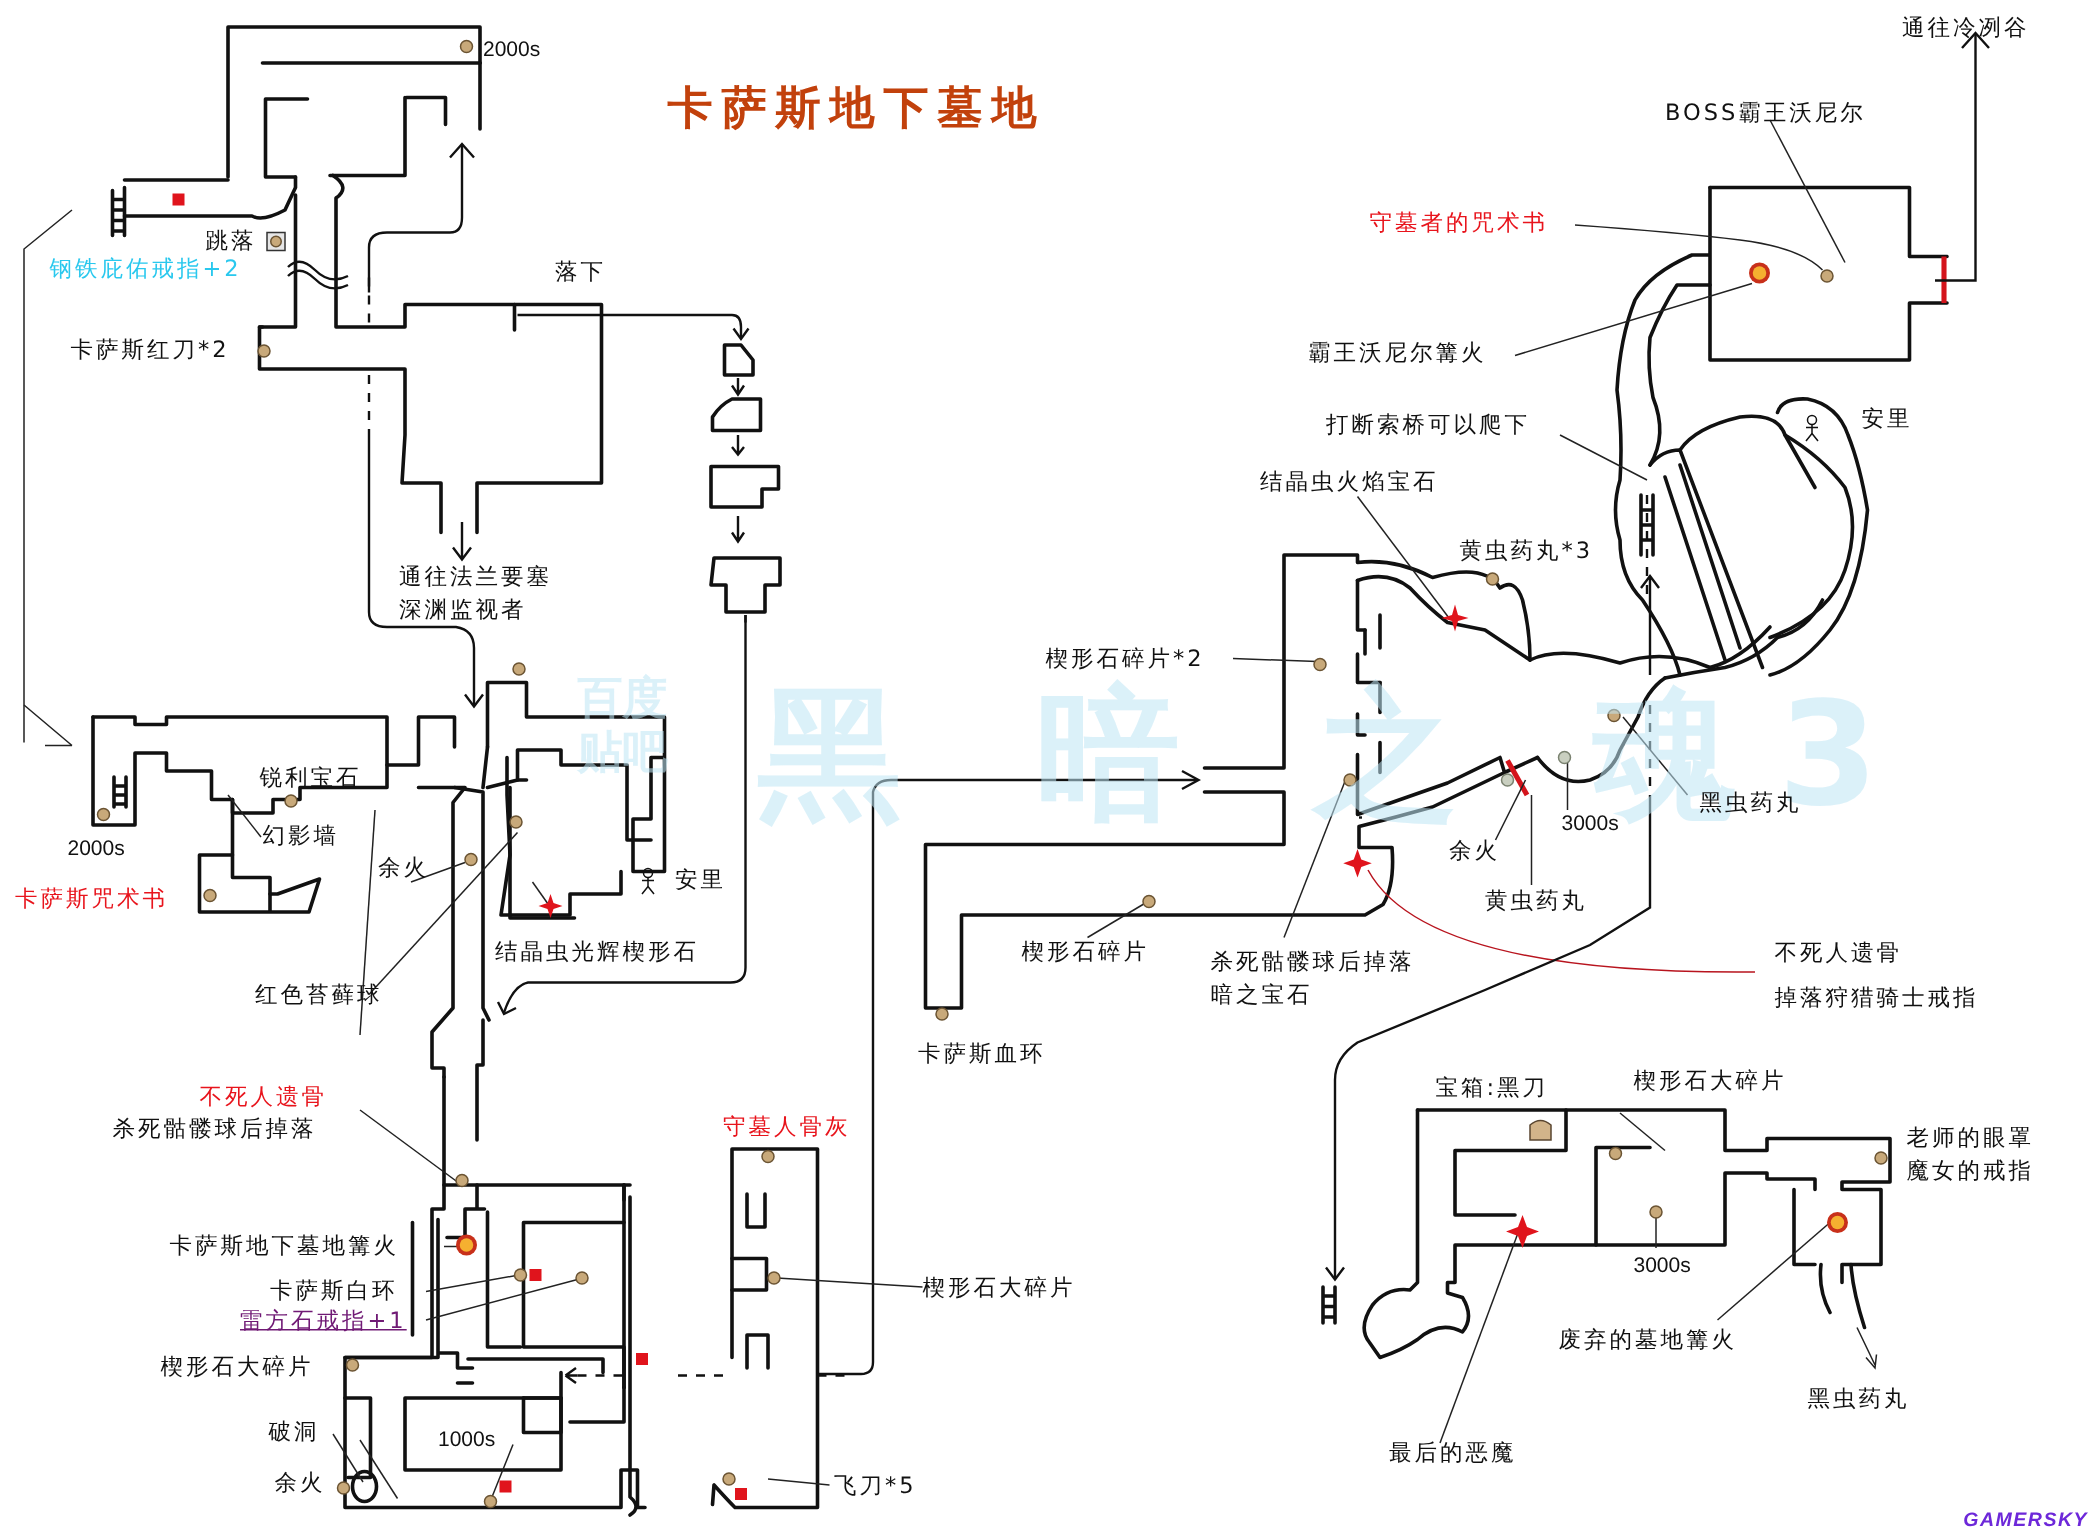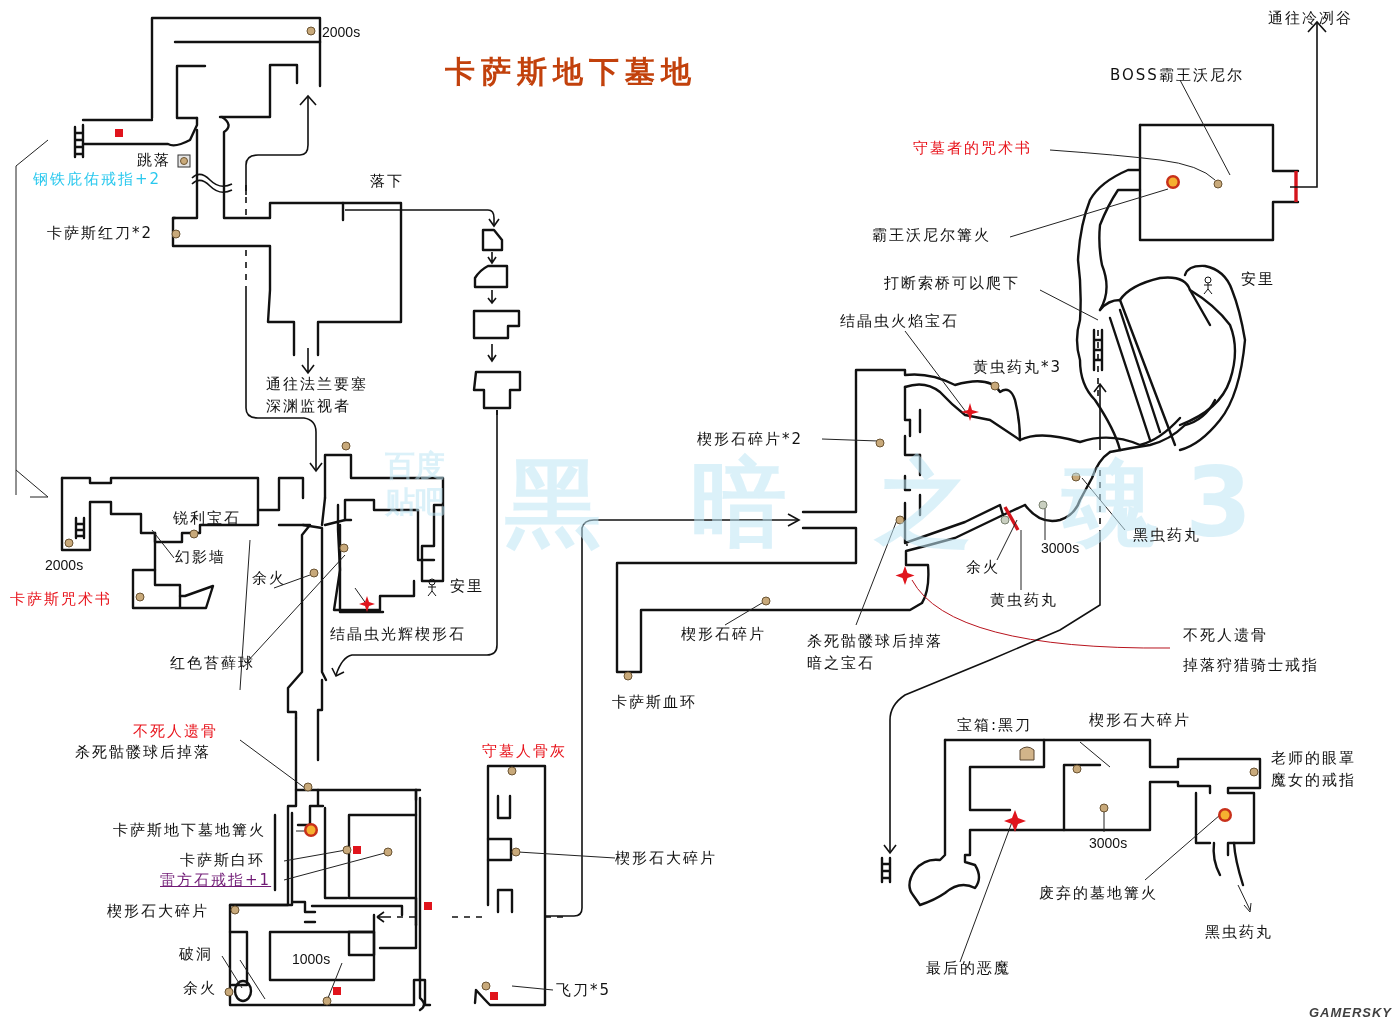--- a/index.html
+++ b/index.html
@@ -16,21 +16,21 @@
   .enemy{fill:#e0141c;}
   .lbl{position:absolute;font-size:15px;color:#111;white-space:nowrap;line-height:1;letter-spacing:2px;}
   .lbl.red{color:#e8141c;}
   .lbl.cyan{color:#29c8ee;}
   .lbl.green{color:#701a75;text-decoration:underline;}
   .lbl.num{font-family:"Liberation Sans",sans-serif;letter-spacing:0;font-size:14px;}
   .title{position:absolute;left:445px;top:52px;font-size:30px;letter-spacing:6px;color:#c2410c;font-weight:bold;}
   .wm{position:absolute;color:#bfe6f5;opacity:.55;white-space:nowrap;font-weight:bold;}
   .wm1{left:385px;top:448px;font-size:30px;line-height:36px;width:70px;}
   .wm2{left:505px;top:440px;font-size:96px;letter-spacing:28px;}
-  .brand{position:absolute;right:8px;bottom:4px;font-family:"Liberation Sans",sans-serif;font-style:italic;font-weight:bold;font-size:13px;color:#404040;letter-spacing:1px;}
+  .brand{position:absolute;right:8px;bottom:4px;font-family:"Liberation Sans",sans-serif;font-style:italic;font-weight:bold;font-size:13px;color:#6d28d9;letter-spacing:1px;}
 </style>
 </head>
 <body>
 
 <svg id="map" viewBox="0 0 1400 1024">
 
   <g>
     <path class="wall" d="M152 118 V18 H320 V42"></path>
     <path class="wall" d="M175 42 H320"></path>
     <path class="wall" d="M320 42 V86"></path>

